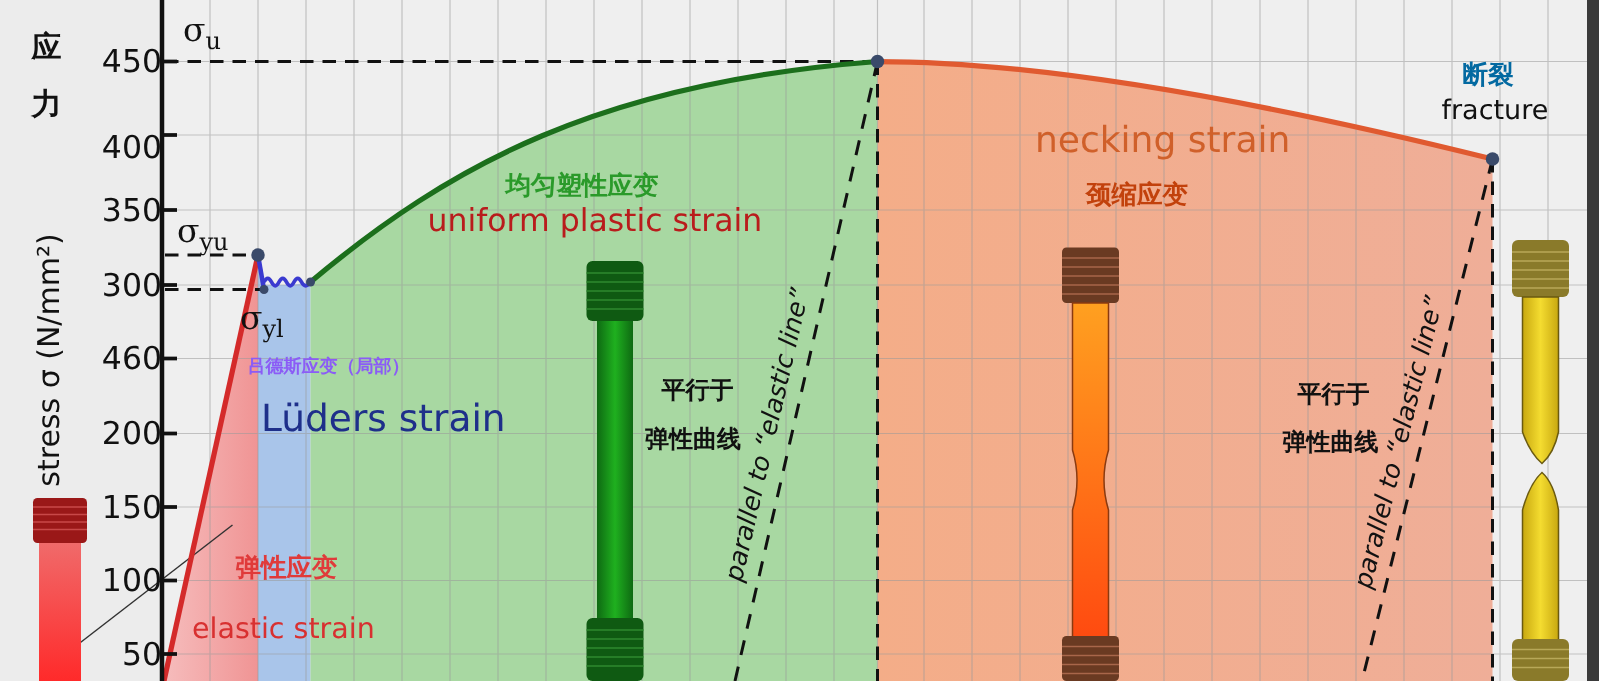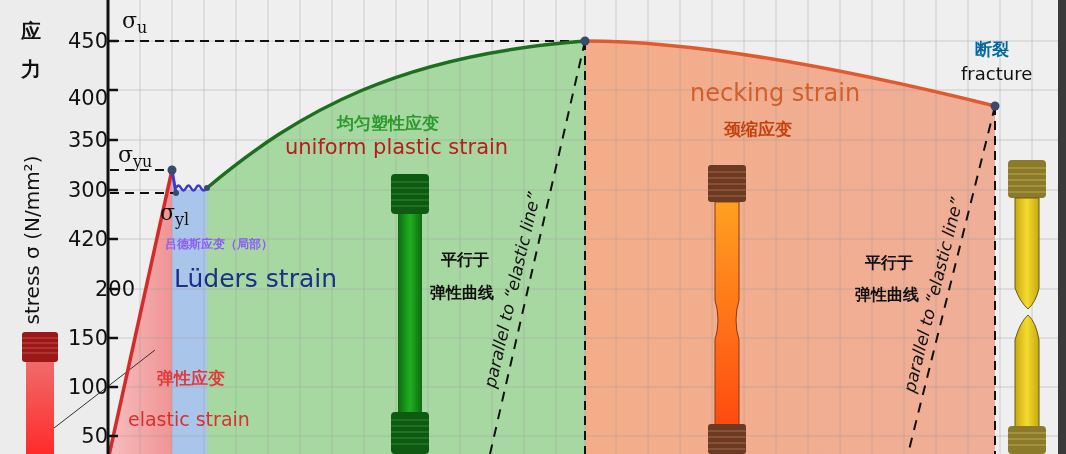--- a/index.html
+++ b/index.html
@@ -207,22 +207,22 @@
 </svg>
 
 <div class="yaxis-cn" style="top:18px;">应</div>
 <div class="yaxis-cn" style="top:56px;">力</div>
 <div class="yaxis-en">stress σ (N/mm²)</div>
 
 <div class="ytick" style="top:31px;">450</div>
 <div class="ytick" style="top:88px;">400</div>
 <div class="ytick" style="top:130px;">350</div>
 <div class="ytick" style="top:180px;">300</div>
-<div class="ytick" style="top:229px;">420</div>
-<div class="ytick" style="top:279px;margin-left:27px;">200</div>
+<div class="ytick" style="top:229px;">460</div>
+<div class="ytick" style="top:279px;">200</div>
 <div class="ytick" style="top:328px;">150</div>
 <div class="ytick" style="top:377px;">100</div>
 <div class="ytick" style="top:426px;">50</div>
 
 <div class="sigma" style="left:122px; top:8px;"><span>σ</span><sub>u</sub></div>
 <div class="sigma" style="left:118px; top:142px;"><span>σ</span><sub>yu</sub></div>
 <div class="sigma" style="left:120px; top:200px;margin-left:40px;"><span>σ</span><sub>yl</sub></div>
 
 <div class="lbl cn" style="left:157px; top:367px; font-size:17px; color:#e03a3a;text-align:right;">弹性应变</div>
 <div class="lbl" style="left:128px; top:408px; font-size:19px; color:#d83030;">elastic strain</div>

